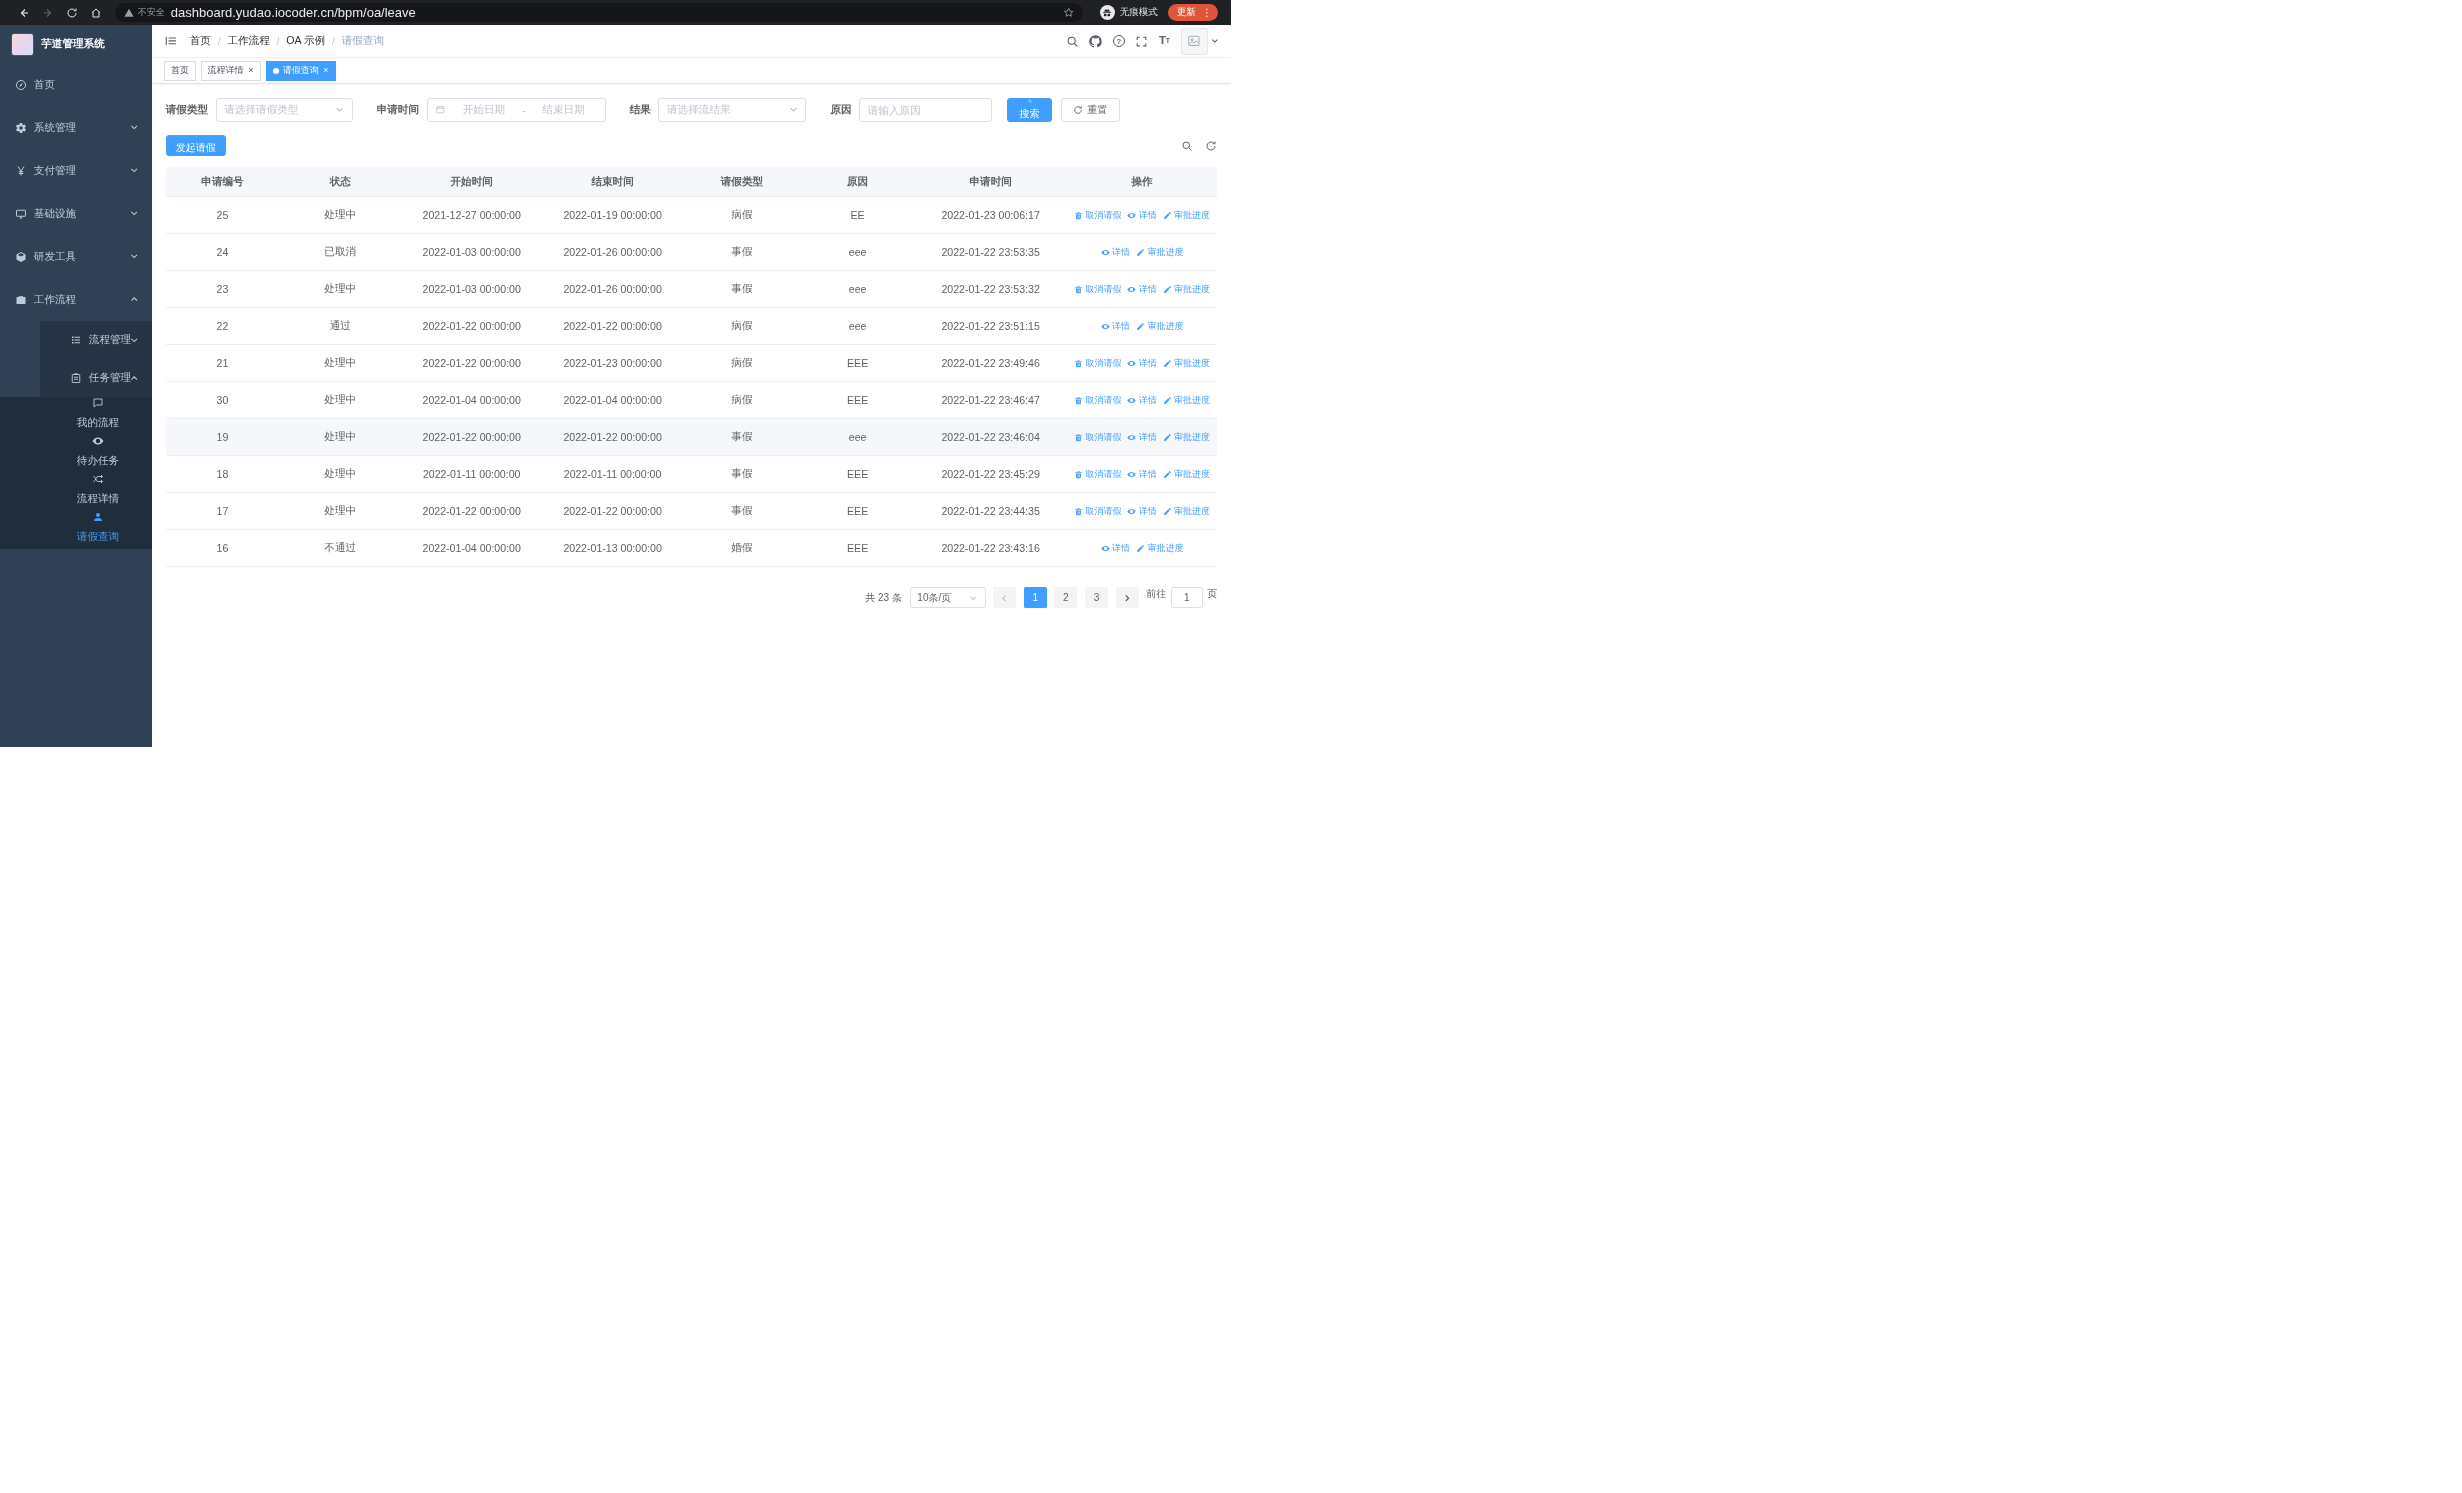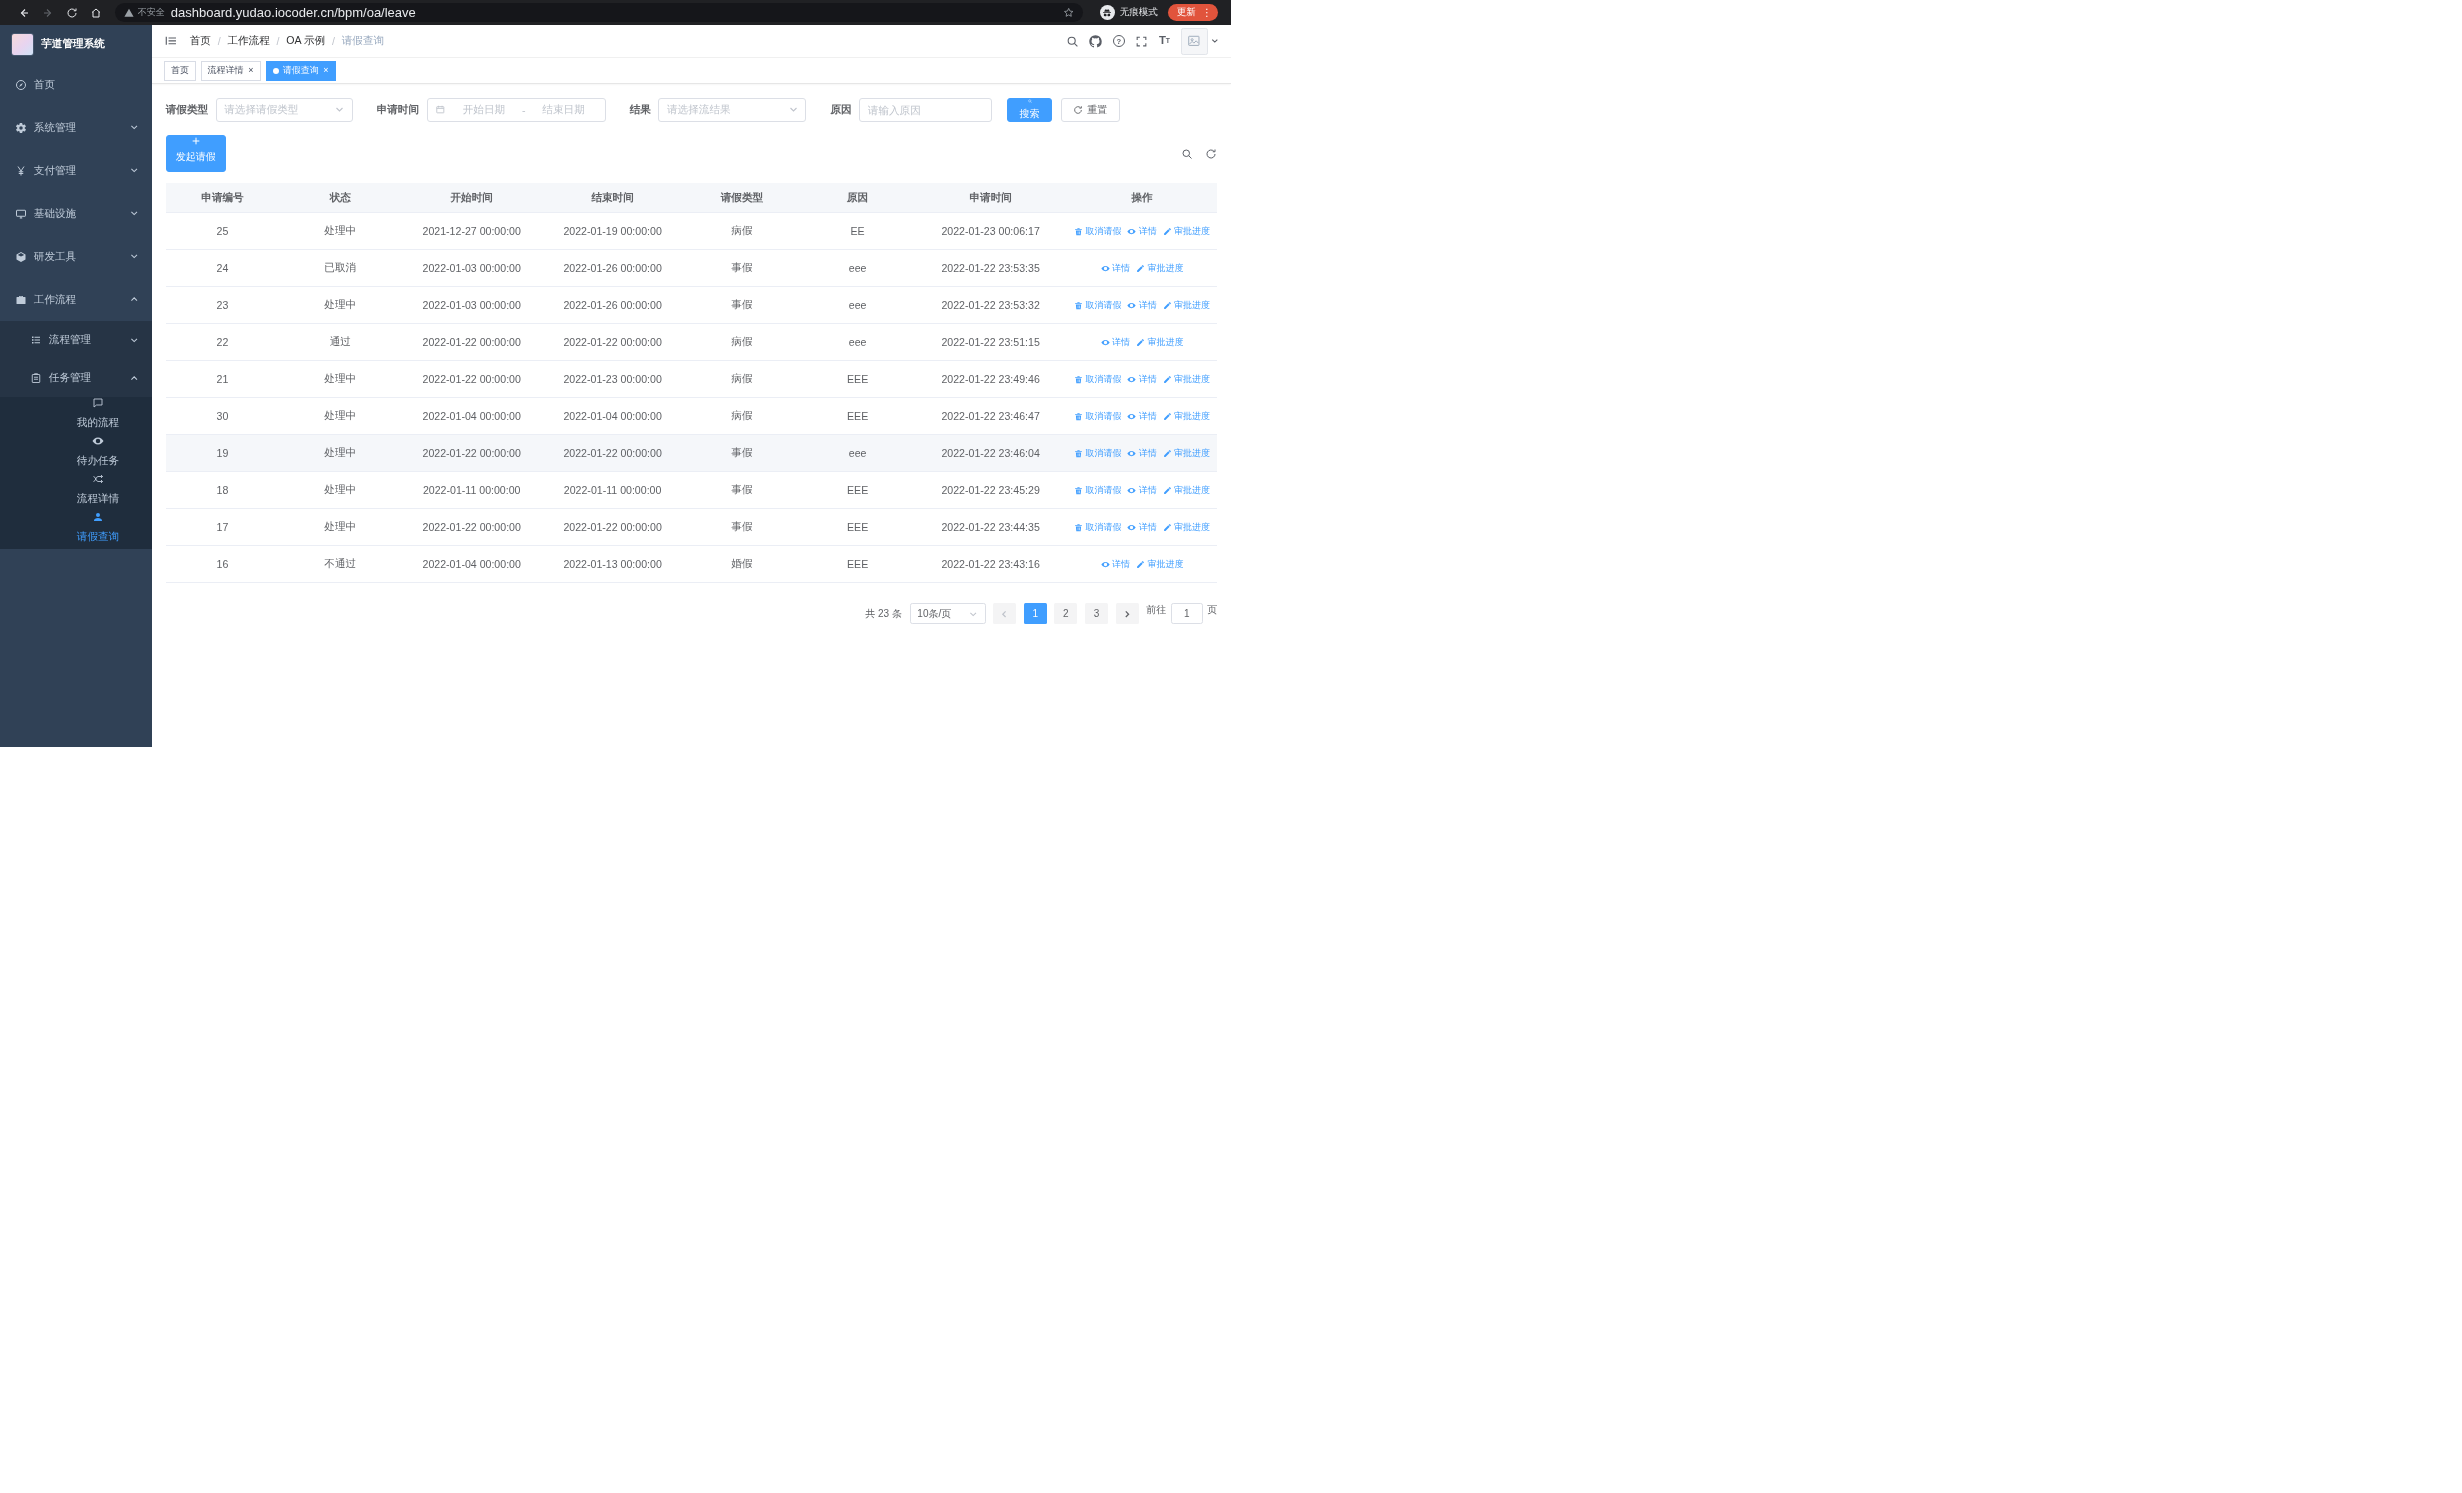--- a/index.html
+++ b/index.html
@@ -25,21 +25,21 @@
   .update-chip .dots { font-size:10px; line-height:1; padding:0 1.5px; }
 
   
   .app { display:flex; height:722px; }
   .sidebar { width:152px; background:#304156; flex-shrink:0; overflow:hidden; }
   .logo-bar { height:38px; display:flex; align-items:center; gap:7.6px; padding:0 10.6px; }
   .logo-img { width:23px; height:23px; border-radius:3px; background:linear-gradient(135deg,#f7d9d9 0%,#e8d4f0 55%,#cfe3f7 100%); border:0.8px solid #46586f; flex-shrink:0; }
   .logo-title { color:#fff; font-size:10.6px; font-weight:700; white-space:nowrap; }
   .mi { position:relative; display:flex; align-items:center; gap:6.8px; font-size:10.6px; color:#bfcbd9; cursor:pointer; }
   .l1 { height:43px; padding-left:15px; }
-  .l2 { height:38px; padding-left:30px; background:#263445; }
+  .l2 { height:38px; padding-left:30px; background:#263445;margin-left:40px; }
   .l3 { height:38px; padding-left:44px; background:#1f2d3d;flex-direction:column; }
   .mi.active { color:#409eff; }
   .mic svg { width:12px; height:12px; }
   .mit { white-space:nowrap; }
   .chev { position:absolute; right:13.7px; color:#bfcbd9; }
   .chev svg { width:8.4px; height:8.4px; }
   .chev.up svg { transform:rotate(180deg); }
 
   .main { flex:1; display:flex; flex-direction:column; min-width:0; background:#fff; }
 
@@ -84,21 +84,21 @@
   .date-range .dph { flex:1; text-align:center; white-space:nowrap; }
   .date-range .dsep { color:#bfc4cc; }
   .inp { width:133px; height:24px; border:0.8px solid #dcdfe6; border-radius:3px; padding:0 7.6px; font-size:10.6px; color:#606266; outline:none; font-family:inherit; }
   .inp::placeholder { color:#bfc4cc; }
   .btn { height:24px; border-radius:3px; display:inline-flex; align-items:center; gap:3.8px; font-size:10px; padding:0 11.4px; cursor:pointer; border:0.8px solid transparent; white-space:nowrap; }
   .btn svg { width:10px; height:10px; }
   .btn-primary { background:#409eff; color:#fff; border-color:#409eff;flex-direction:column; }
   .btn-plain { background:#fff; color:#606266; border-color:#dcdfe6; margin-left:9px; }
 
   .toolbar-row { display:flex; align-items:center; margin-top:13.7px; }
-  .btn-create { height:37px; font-size:10px; padding:0 9px; }
+  .btn-create { height:21px; font-size:10px; padding:0 9px; }
   .tb-icons { margin-left:auto; display:flex; align-items:center; gap:12px; color:#5a5e66; }
   .tb-icons .hicon svg { width:12px; height:12px; }
 
   
   table { width:100%; border-collapse:collapse; margin-top:10.6px; table-layout:fixed; }
   thead th { height:30px; background:#f5f7fa; color:#606266; font-size:10.6px; font-weight:700; text-align:center; border-bottom:0.8px solid #ebeef5; white-space:nowrap; }
   tbody td { height:37px; color:#606266; font-size:10.6px; text-align:center; border-bottom:0.8px solid #ebeef5; white-space:nowrap; overflow:hidden; }
   tbody tr:nth-child(7) { background:#f5f7fa; }
   .act { color:#409eff; font-size:9px; display:inline-flex; align-items:center; gap:2.3px; margin:0 3px; cursor:pointer; vertical-align:middle; }
   .aic svg { width:9px; height:9px; }

